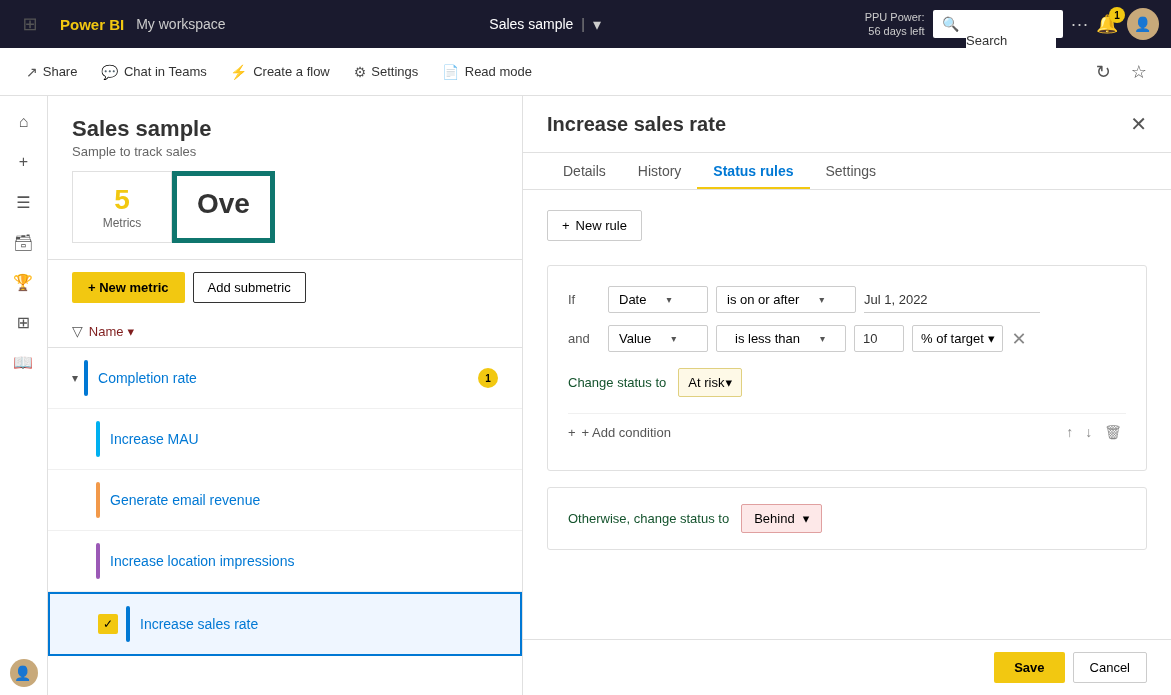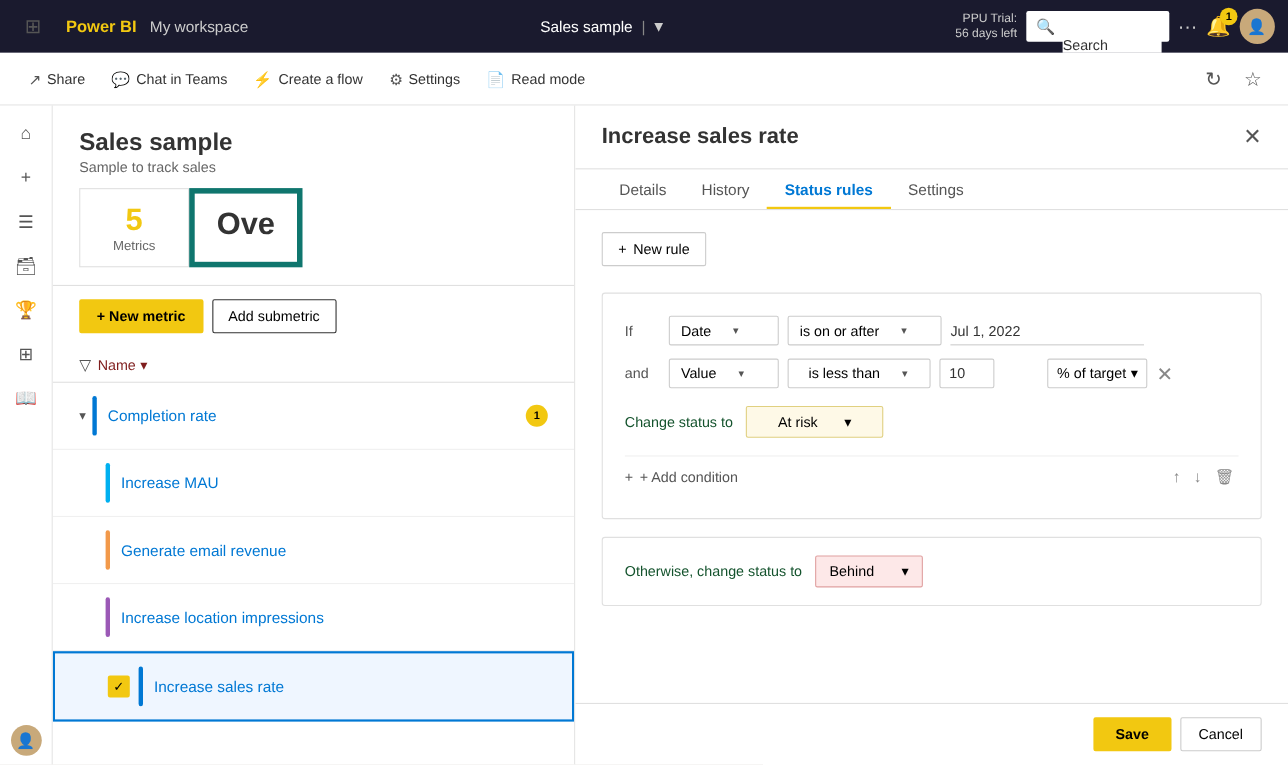--- a/index.html
+++ b/index.html
@@ -150,32 +150,32 @@
     .date-input {
       border: none; border-bottom: 1px solid #ccc; padding: 5px 0; font-size: 13px;
       min-width: 120px; outline: none; color: #333;
     }
     .value-input {
       border: 1px solid #ccc; padding: 5px 8px; font-size: 13px;
       width: 50px; outline: none; border-radius: 2px; color: #333;
     }
     .pct-dropdown {
       display: flex; align-items: center; gap: 4px; border: 1px solid #ccc;
-      padding: 5px 8px; border-radius: 2px; cursor: pointer; background: #fff; font-size: 13px; margin-left: 40px;
+      padding: 5px 8px; border-radius: 2px; cursor: pointer; background: #fff; font-size: 13px;
     }
     .delete-btn { background: none; border: none; cursor: pointer; font-size: 18px; color: #888; }
 
     .change-status-row { display: flex; align-items: center; gap: 12px; margin: 16px 0; }
     .change-status-label { font-size: 13px; color: #14532d; }
     .status-dropdown-at-risk {
-      display: flex; align-items: center; gap: 24px; background: #fef9e7; border: 1px solid #e0d080;
-      padding: 6px 28px; border-radius: 2px; cursor: pointer; font-size: 13px;
+      display: flex; align-items: center; gap: 1px; background: #fef9e7; border: 1px solid #e0d080;
+      padding: 6px 9px; border-radius: 2px; cursor: pointer; font-size: 13px;
     }
     .status-dropdown-behind {
-      display: flex; align-items: center; gap: 25px; background: #fde8e8; border: 1px solid #e0a0a0;
+      display: flex; align-items: center; gap: 8px; background: #fde8e8; border: 1px solid #e0a0a0;
       padding: 6px 12px; border-radius: 2px; cursor: pointer; font-size: 13px;
     }
 
     .add-condition-row {
       display: flex; align-items: center; gap: 6px; font-size: 13px; color: #555;
       cursor: pointer; padding: 8px 0; border-top: 1px solid #f0f0f0; margin-top: 8px;
     }
     .add-condition-actions { display: flex; align-items: center; gap: 4px; margin-left: auto; }
     .icon-btn { background: none; border: none; cursor: pointer; font-size: 14px; color: #888; padding: 2px 4px; }
 
@@ -198,21 +198,21 @@
   <button class="sidebar-icon-btn waffle-icon">⊞</button>
   <span class="app-name">Power BI</span>
   <span class="workspace">My workspace</span>
   <div class="center">
     <span class="report-title">Sales sample</span>
     <span class="divider-v">|</span>
     <button class="chevron-btn">▾</button>
   </div>
   <div class="right">
     <div class="trial-badge">
-      <div>PPU Trial:</div>
+      <div>PPU Power:</div>
       <div>56 days left</div>
     </div>
     <div class="search-box">
       <span>🔍</span>
       <input type="text" placeholder="Search" value="Search" style="">
     </div>
     <button class="dots-btn">···</button>
     <div class="notification-badge">
       <button class="dots-btn" style="font-size:18px; color:#ccc;">🔔</button>
       <span class="badge">1</span>

